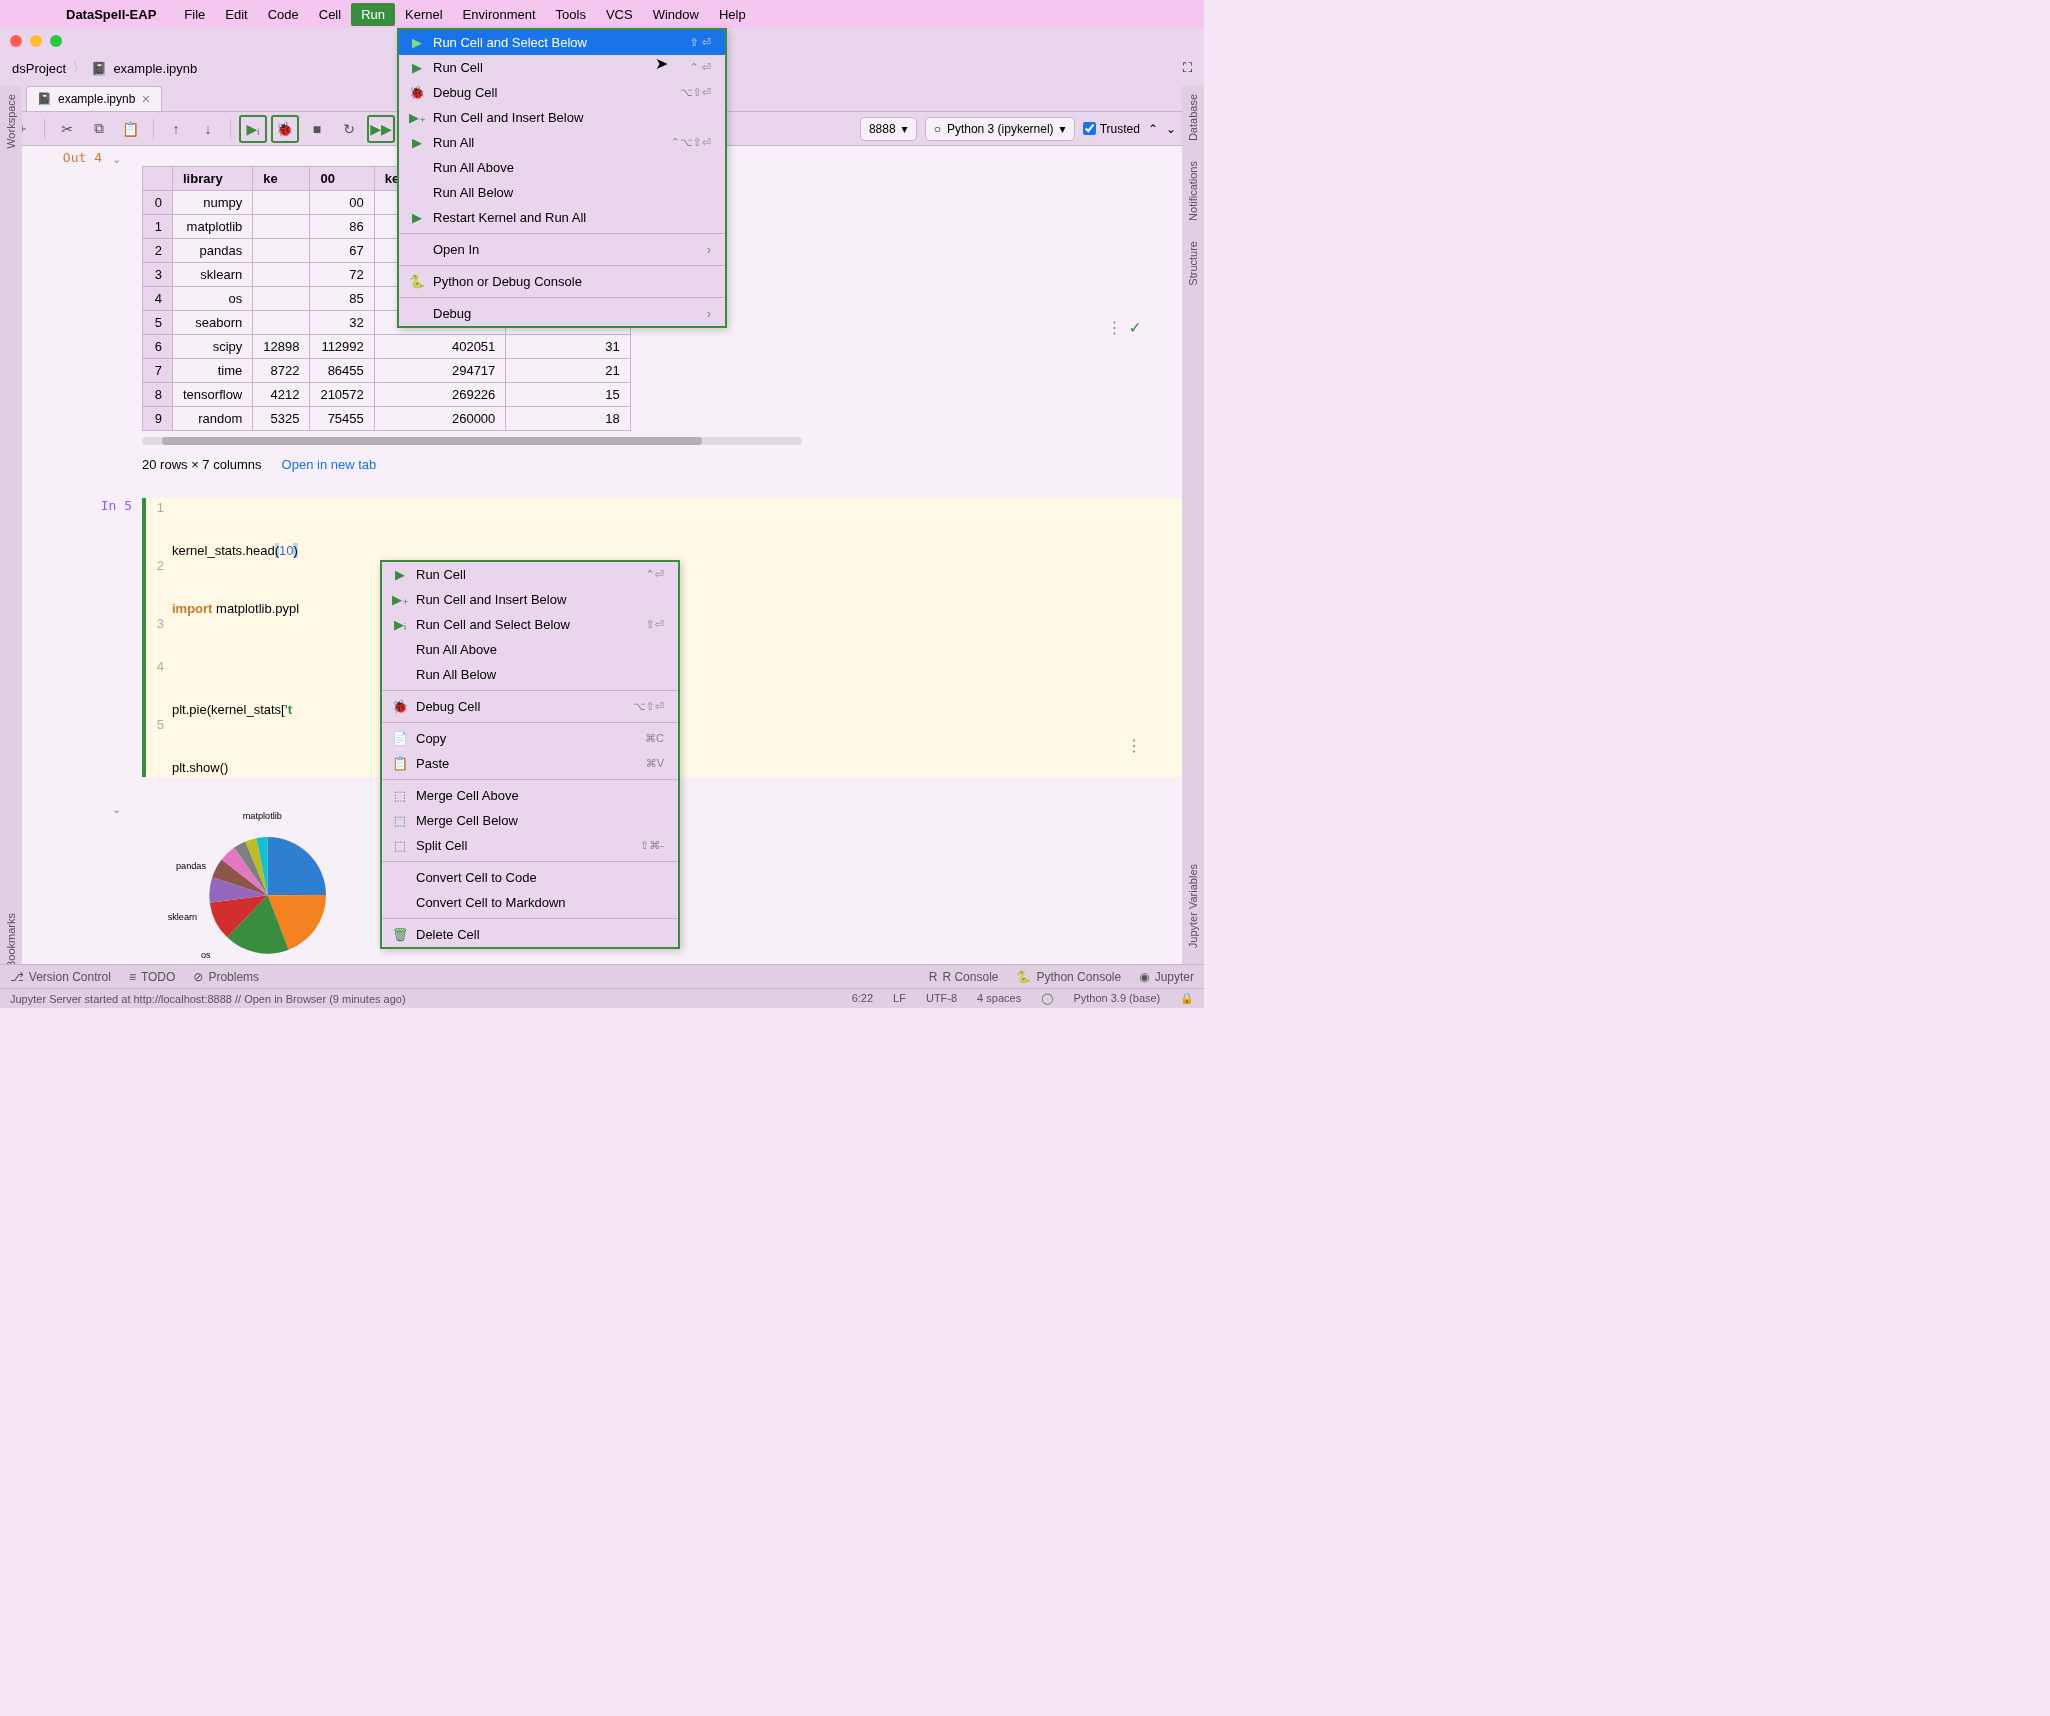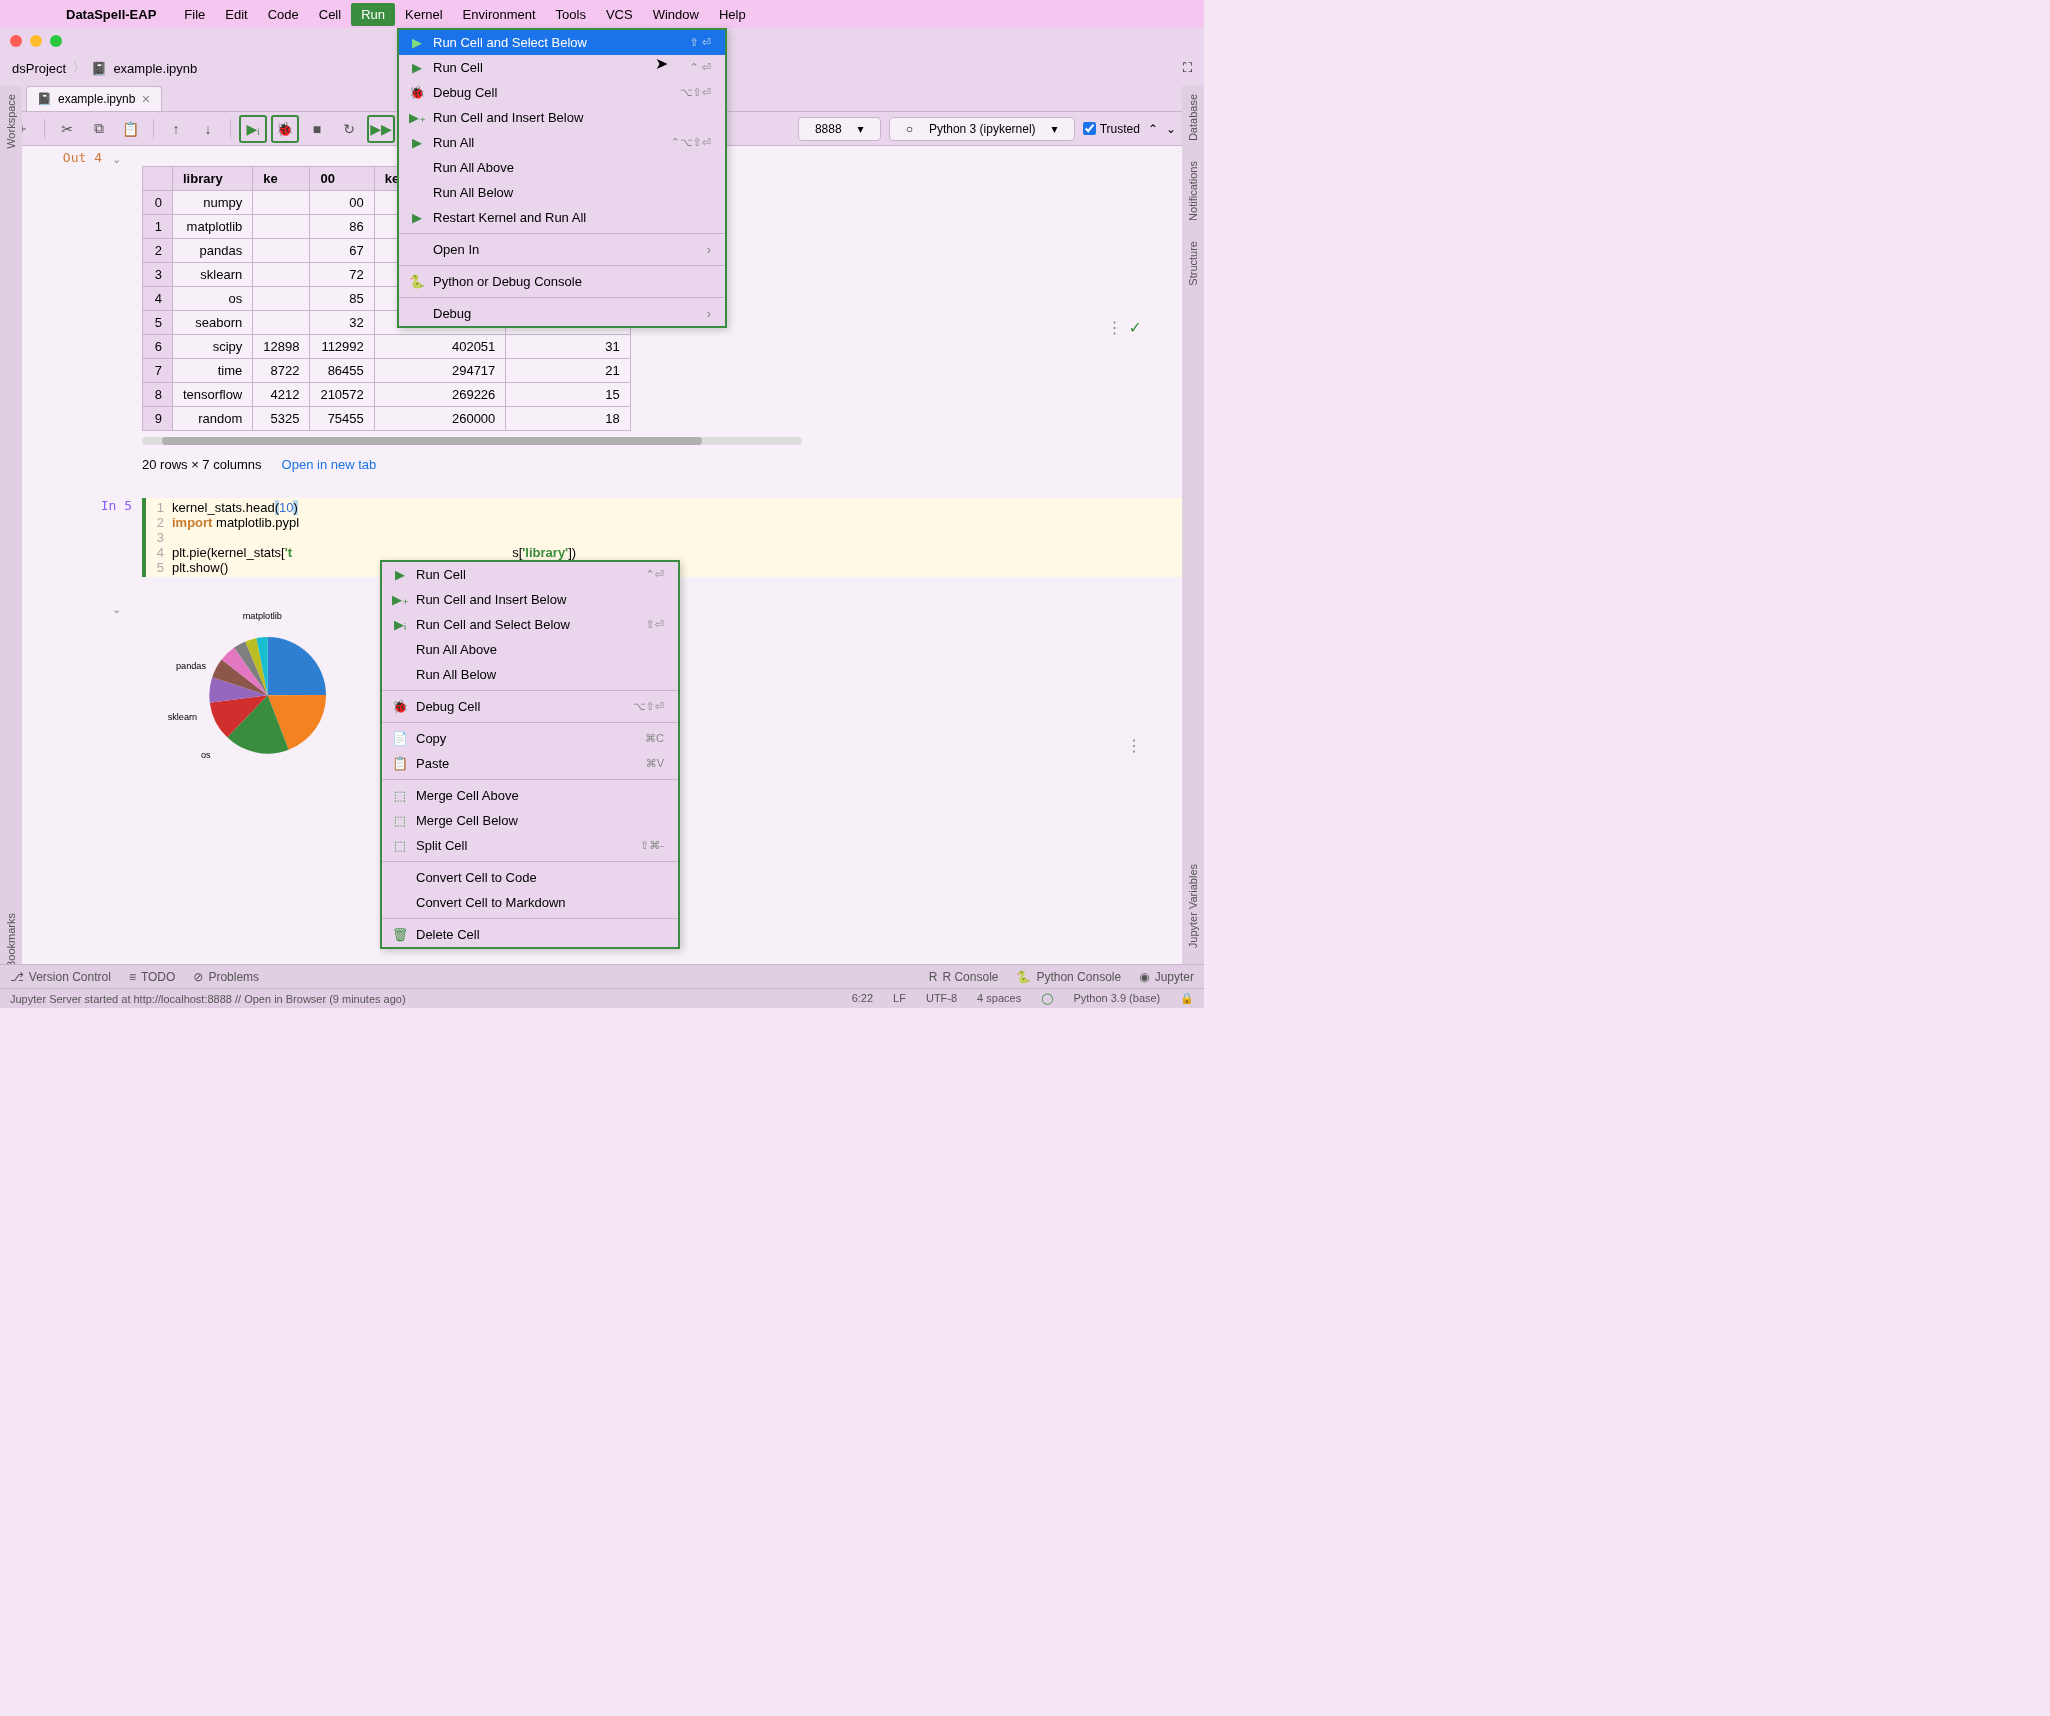--- a/index.html
+++ b/index.html
@@ -29,21 +29,21 @@
 .tab-row { height: 30px; background: #e9d6ec; display: flex; align-items: flex-end; padding-left: 26px; border-bottom: 1px solid #c8b5cc; }
 .file-tab { background: #f7f0f8; border: 1px solid #c8b5cc; border-bottom: none; padding: 5px 10px; font-size: 12px; display: flex; align-items: center; gap: 6px; border-radius: 4px 4px 0 0; }
 .file-tab .close { color: #888; font-size: 11px; }
 
 
 .toolbar { height: 34px; background: #e9d6ec; display: flex; align-items: center; padding: 0 8px; gap: 4px; border-bottom: 1px solid #c8b5cc; }
 .tb-btn { width: 28px; height: 28px; display: flex; align-items: center; justify-content: center; color: #555; font-size: 14px; border-radius: 3px; }
 .tb-btn.boxed { border: 2px solid #3a8c3e; }
 .tb-sep { width: 1px; height: 20px; background: #c8b5cc; margin: 0 4px; }
 .tb-right { margin-left: auto; display: flex; align-items: center; gap: 8px; font-size: 12px; }
-.tb-combo { border: 1px solid #c8b5cc; border-radius: 4px; padding: 4px 16px; background: #f7f0f8; display: flex; align-items: center; gap: 16px; }
+.tb-combo { border: 1px solid #c8b5cc; border-radius: 4px; padding: 4px 8px; background: #f7f0f8; display: flex; align-items: center; gap: 6px; }
 .tb-check { display: flex; align-items: center; gap: 4px; }
 .tb-check input { accent-color: #1a73e8; }
 
 
 .left-rail { position: absolute; left: 0; top: 86px; bottom: 20px; width: 22px; background: #e0cee3; display: flex; flex-direction: column; align-items: center; padding-top: 8px; gap: 20px; }
 .rail-text { writing-mode: vertical-rl; transform: rotate(180deg); font-size: 11px; color: #555; }
 
 
 .right-rail { position: absolute; right: 0; top: 86px; bottom: 40px; width: 22px; background: #e0cee3; display: flex; flex-direction: column; align-items: center; padding-top: 8px; gap: 20px; }
 
@@ -67,21 +67,21 @@
 .table-info a { color: #1a73e8; text-decoration: none; }
 
 
 .in-cell { margin-top: 26px; display: flex; }
 .in-gutter { width: 120px; display: flex; justify-content: flex-end; padding-right: 10px; }
 .in-label { color: #8b5cf6; font-family: 'Menlo', monospace; font-size: 13px; }
 .in-body { flex: 1; background: #fff9e6; border-left: 4px solid #3a8c3e; position: relative; }
 .code-lines { font-family: 'Menlo', monospace; font-size: 13px; padding: 2px 0; }
 .code-line { display: flex; }
 .lineno { width: 26px; text-align: right; color: #aaa; padding-right: 8px; }
-.code-text { white-space: pre; }
+.code-text { white-space: pre; margin-top: 43px; }
 .kw { color: #c67a2c; font-weight: bold; }
 .num { color: #3a6cd4; }
 .str { color: #3a8c3e; font-weight: bold; }
 .paren-hl { background: #b8d8f0; }
 
 
 .pie-area { margin-top: 20px; margin-left: 90px; display: flex; }
 .pie-chevron { color: #888; font-size: 11px; margin-right: 30px; margin-top: 6px; }
 .pie-svg { width: 200px; height: 180px; }
 

